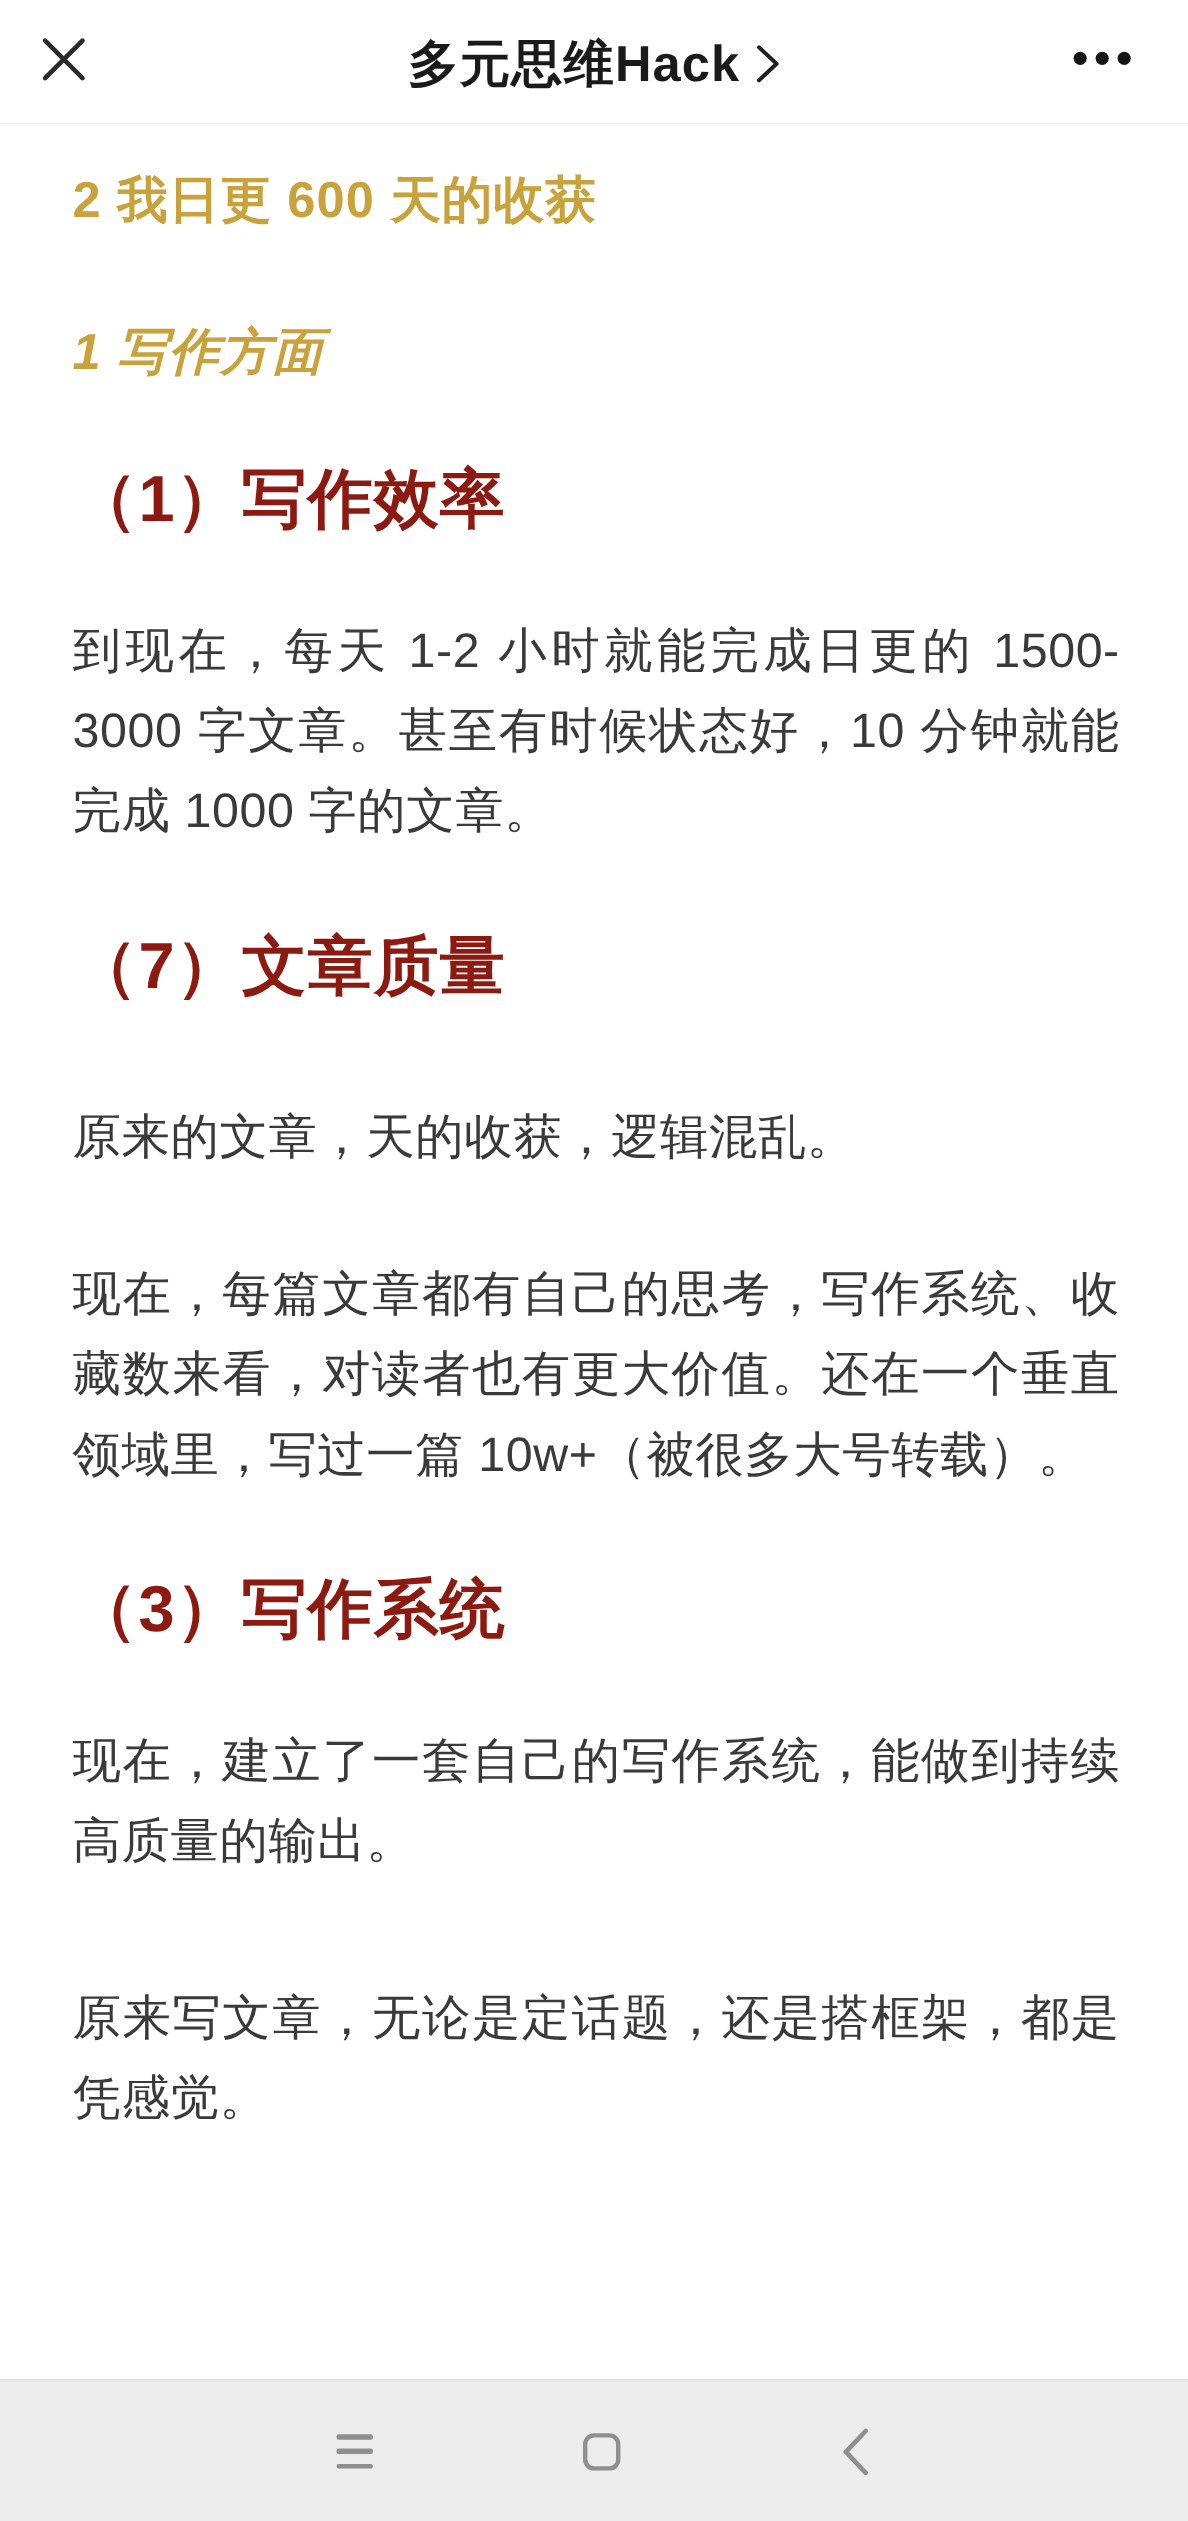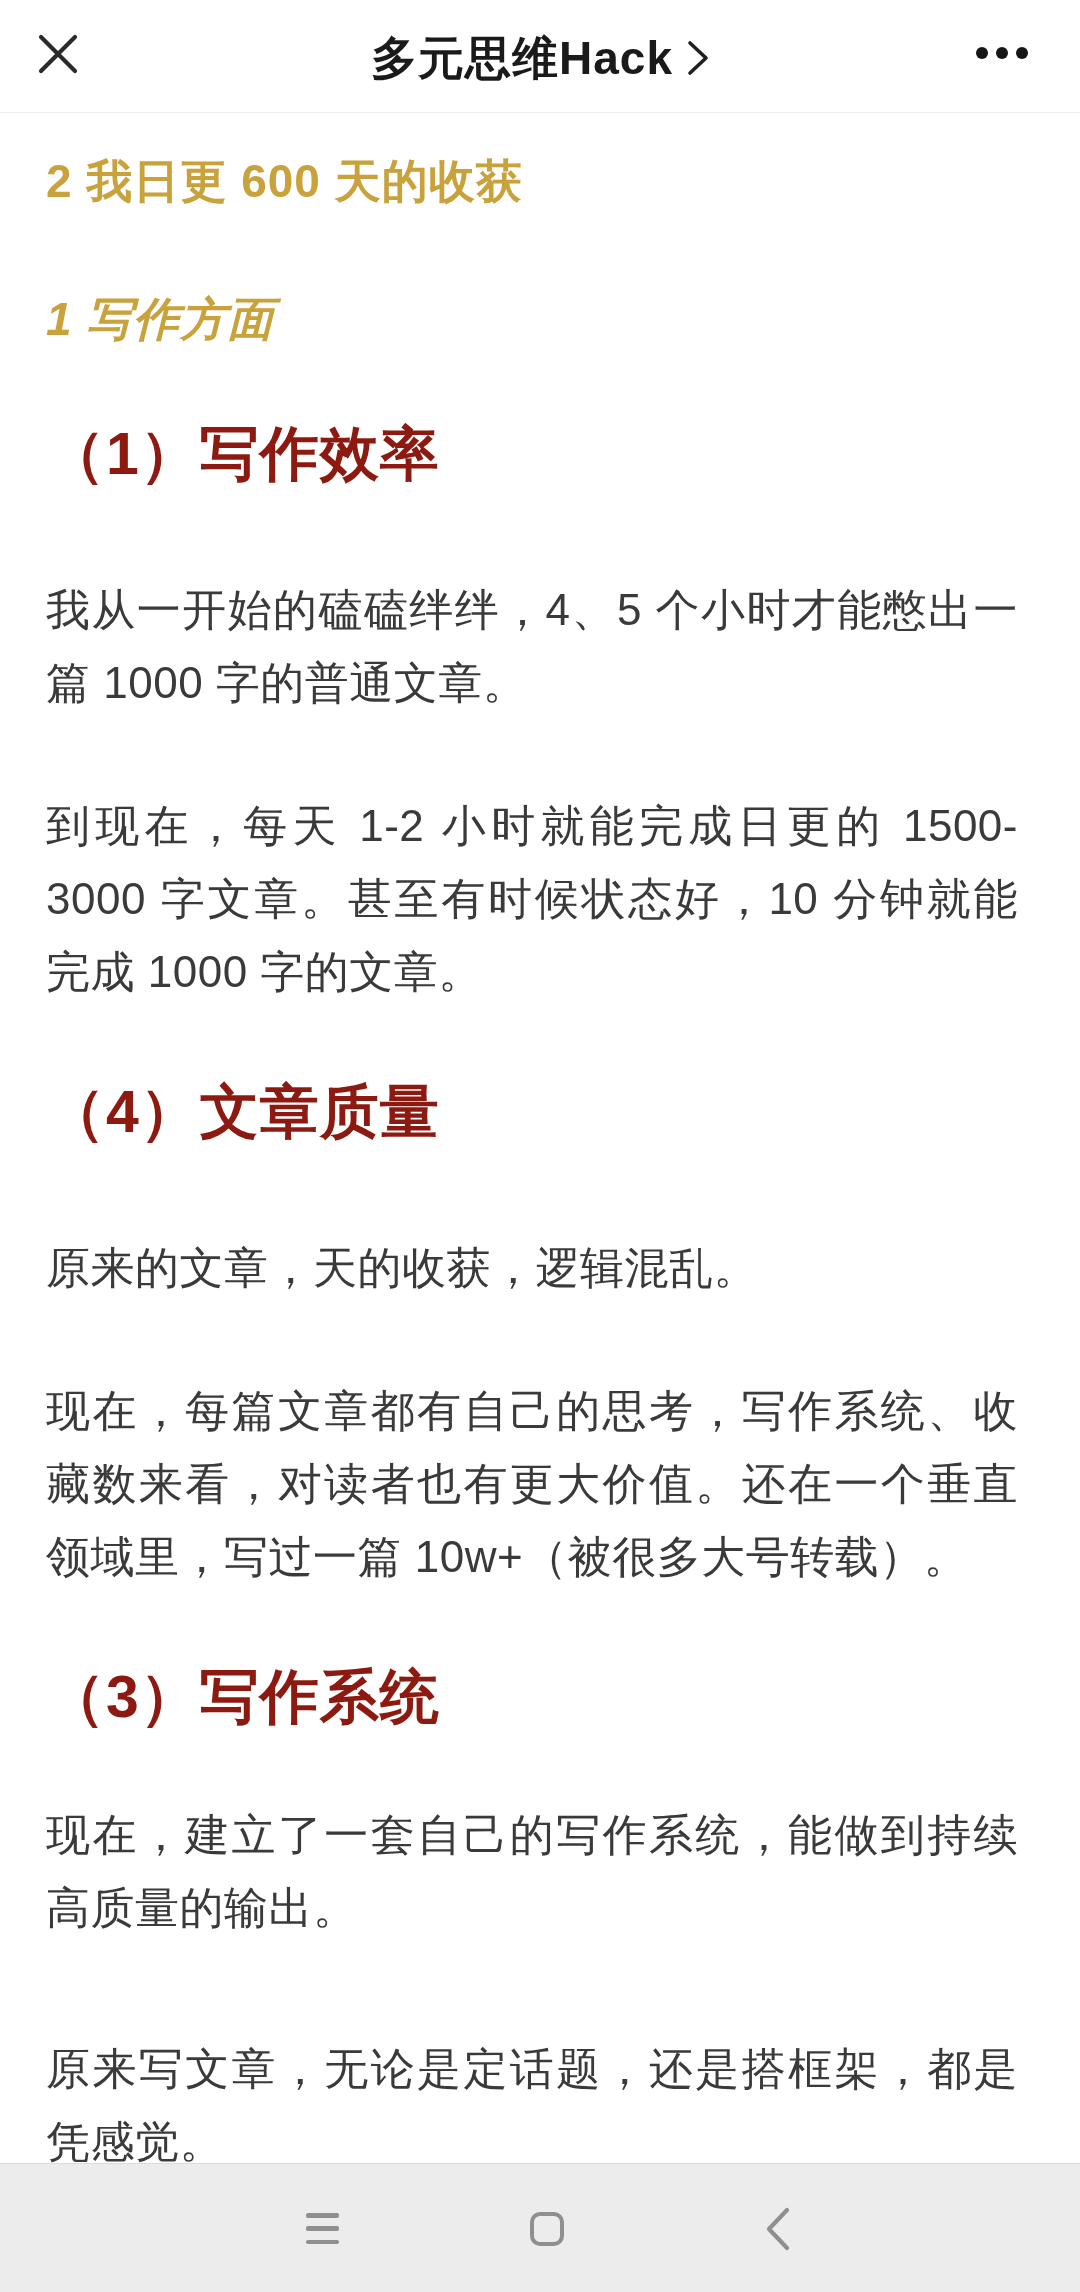--- a/index.html
+++ b/index.html
@@ -36,21 +36,21 @@
   }
   .more-btn{
     position:absolute;right:40px;top:28px;width:76px;height:50px;
     display:flex;align-items:center;justify-content:center;gap:8px;cursor:pointer;
   }
   .more-btn .dot{width:12px;height:12px;border-radius:50%;background:#151515;}
 
   
   .content{
     position:absolute;top:114px;left:0;width:1080px;bottom:129px;
-    padding:36px 62px 0 46px;overflow:hidden;
+    padding:36px 62px 0 66px;overflow:hidden;
   }
   .h-gold{
     color:var(--gold,#C9A23C);font-size:46px;font-weight:700;
     line-height:62px;letter-spacing:1px;
   }
   .h-gold.second{margin-top:76px;font-style:italic;}
   .h-red{
     color:var(--red,#8C1A11);font-size:59px;font-weight:700;
     line-height:62px;margin-top:73px;letter-spacing:1px;
   }
@@ -98,24 +98,23 @@
       <span class="dot"></span>
       <span class="dot"></span>
     </div>
   </header>
 
   <main class="content">
     <h2 class="h-gold">2 我日更 600 天的收获</h2>
     <h2 class="h-gold second">1 写作方面</h2>
 
     <h3 class="h-red">（1）写作效率</h3>
-    <p class="para after-head">我从一开始的磕磕绊绊，4、5 个小时才能憋出一篇 1000 字的普通文章。</p>
     <p class="para">到现在，每天 1-2 小时就能完成日更的 1500-3000 字文章。甚至有时候状态好，10 分钟就能完成 1000 字的文章。</p>
 
-    <h3 class="h-red">（4）文章质量</h3>
+    <h3 class="h-red">（7）文章质量</h3>
     <p class="para after-head">原来的文章，天的收获，逻辑混乱。</p>
     <p class="para">现在，每篇文章都有自己的思考，写作系统、收藏数来看，对读者也有更大价值。还在一个垂直领域里，写过一篇 10w+（被很多大号转载）。</p>
 
     <h3 class="h-red">（3）写作系统</h3>
     <p class="para">现在，建立了一套自己的写作系统，能做到持续高质量的输出。</p>
     <p class="para after-head">原来写文章，无论是定话题，还是搭框架，都是凭感觉。</p>
   </main>
 
   <nav class="navbar">
     <div class="nav-btn nav-recents">

